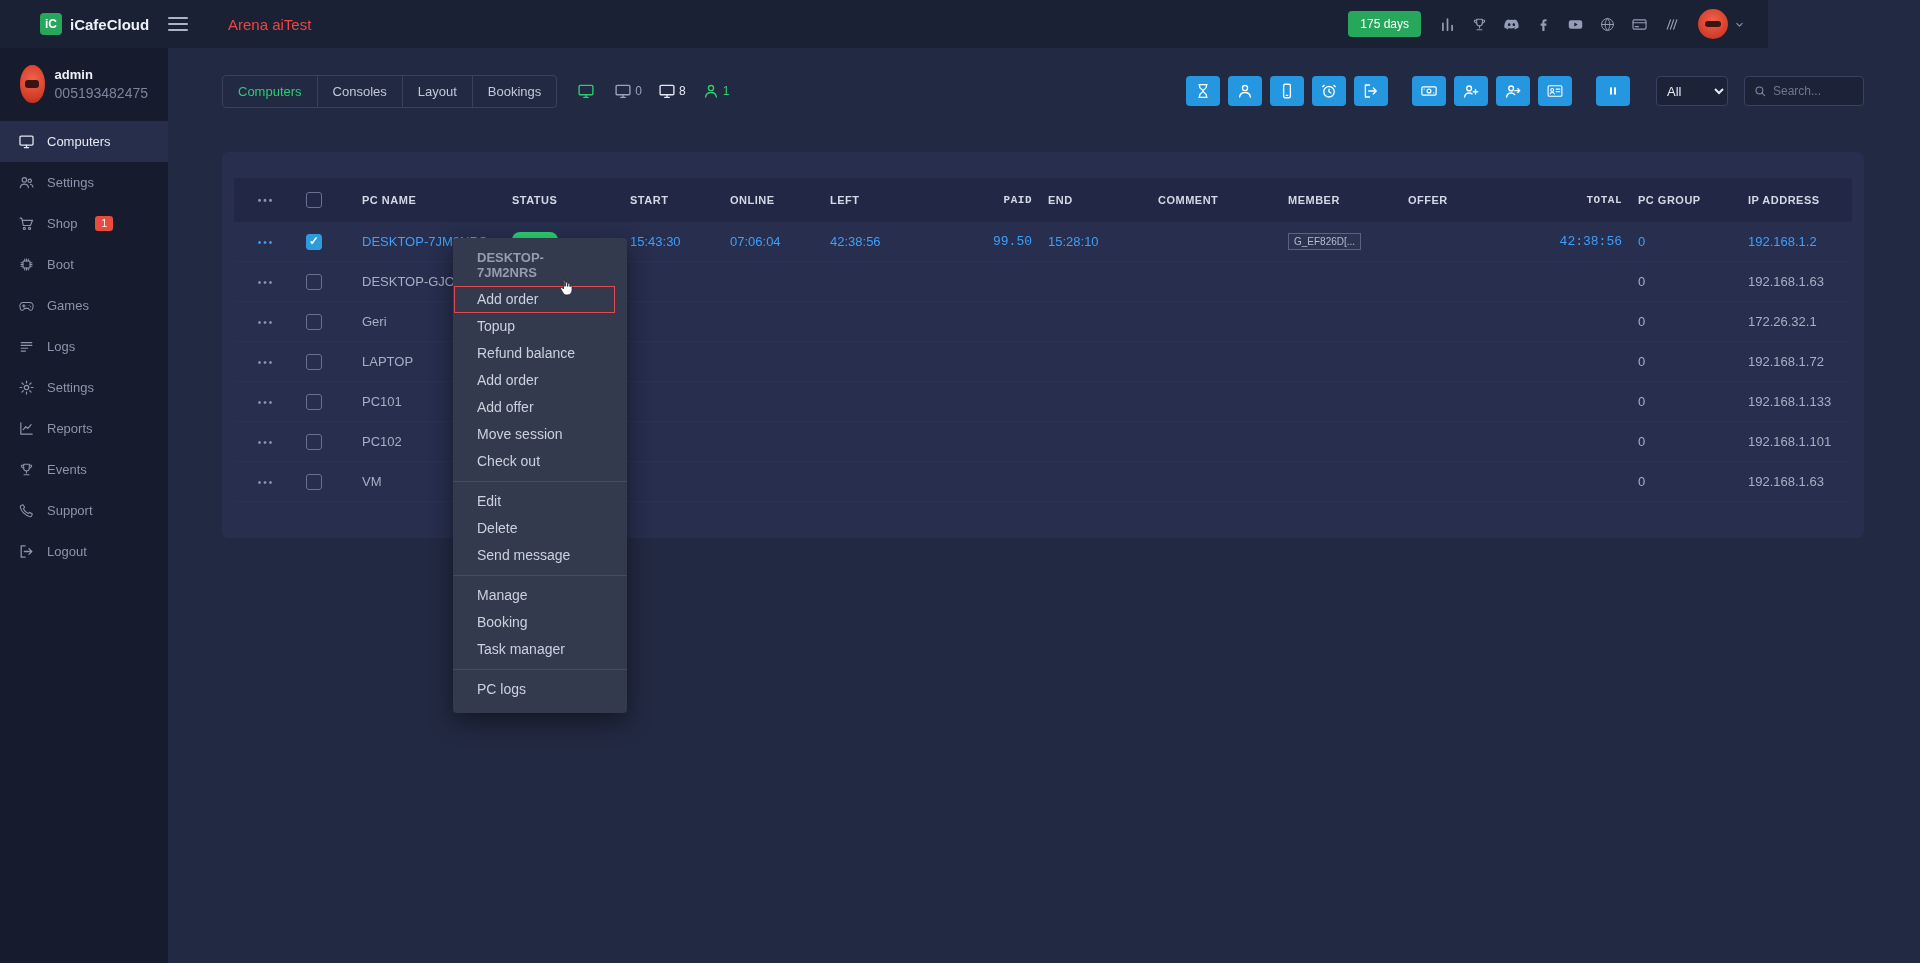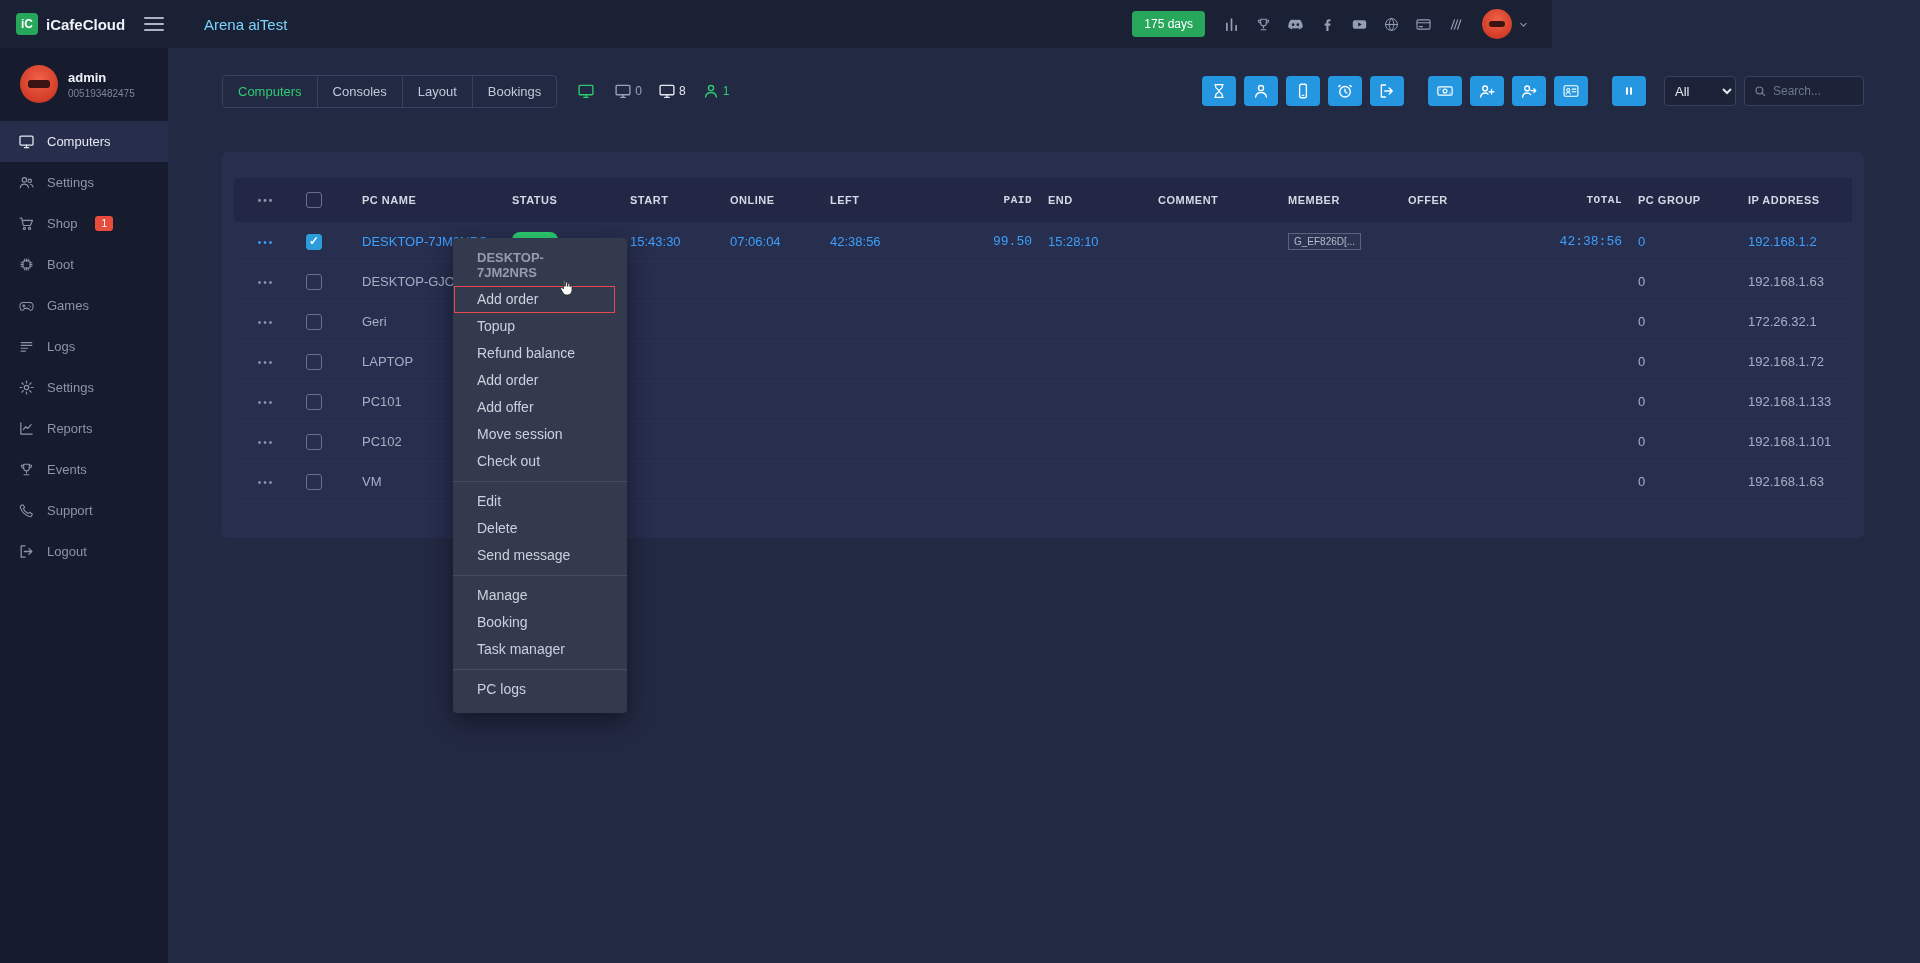--- a/index.html
+++ b/index.html
@@ -7,64 +7,64 @@
     --badge-green:#27a75c; --badge-red:#e74c3c;
     --bg:#222942; --card:#272e4e; --topbar:#1b2134; --sidebar:#161c2d;
     --hdr:#212744; --menu:#333a4d; --line:#2c3352; --txt:#a9afc3; --txt-strong:#dfe3ee;
   }
   *{box-sizing:border-box; margin:0; padding:0;}
   html,body{width:1920px; height:963px; overflow:hidden;}
   body{background:var(--bg); font-family:"Liberation Sans", sans-serif; color:var(--txt); position:relative;}
   .icon svg, .tb-icon svg{display:block; width:100%; height:100%;}
 
   
-  .topbar{position:absolute; top:0; left:0; width:1552px; height:48px; background:var(--topbar);
-          display:flex; align-items:center; z-index:50;}
+  .topbar{position:absolute; top:0; left:0; width:1768px; height:48px; background:var(--topbar);
+          display:flex; align-items:center; z-index:50;padding-left:24px;}
   .brand{display:flex; align-items:center; gap:8px; padding-left:16px; width:128px;}
   .brand-logo{width:22px; height:22px; background:var(--badge-green); border-radius:4px; color:#fff;
               font-weight:bold; font-size:12px; display:flex; align-items:center; justify-content:center;}
   .brand-text{color:#eef1f8; font-size:15px; font-weight:bold;}
   .hamburger{width:20px; height:14px; display:flex; flex-direction:column; justify-content:space-between; cursor:pointer; margin-left:16px;}
   .hamburger i{display:block; height:2px; background:#aeb4c8; border-radius:1px;}
-  .cafe-title{color:#7dd3fc; font-size:15px; margin-left:40px;}
+  .cafe-title{color:#ef4444; font-size:15px; margin-left:40px;}
   .topbar-right{margin-left:auto; display:flex; align-items:center; gap:18px; padding-right:22px;}
   .license-badge{background:var(--badge-green); color:#fff; font-size:12px; padding:6px 12px; border-radius:4px;}
   .icon-strip{display:flex; align-items:center; gap:15px;}
   .tb-icon{width:17px; height:17px; color:#949db6; cursor:pointer;}
   .avatar{width:30px; height:30px; border-radius:50%; background:radial-gradient(circle at 50% 38%, #f26249 0%, #d23c28 70%, #b02c1c 100%);
           position:relative; overflow:hidden;}
   .avatar::after{content:""; position:absolute; left:22%; right:22%; top:40%; height:20%; background:#3a1410; border-radius:3px;}
   .avatar-wrap{display:flex; align-items:center; gap:5px; cursor:pointer;}
   .chev{width:13px; height:13px; color:#8a93ad;}
 
   
   .sidebar{position:absolute; top:48px; left:0; width:168px; height:915px; background:var(--sidebar); z-index:40;}
   .user-block{display:flex; align-items:center; gap:10px; padding:17px 20px 18px;}
   .avatar.lg{width:38px; height:38px;}
   .user-name{color:#eef1f8; font-size:13px; font-weight:bold;}
-  .user-id{color:#7d849c; font-size:10px; margin-top:3px;}
+  .user-id{color:#7d849c; font-size:14px; margin-top:3px;}
   .nav-item{height:41px; display:flex; align-items:center; gap:12px; padding:0 18px; color:#8d94ab;
             font-size:13px; cursor:pointer;}
   .nav-item .icon{width:17px; height:17px; flex:0 0 17px;}
   .nav-item.active{background:#262e4c; color:#e6e9f2;}
   .badge-red{background:var(--badge-red); color:#fff; font-size:10px; border-radius:3px; padding:2px 6px; margin-left:6px;}
 
   
   .main{position:absolute; left:168px; top:48px; width:1752px; height:915px;}
   .main-header{display:flex; align-items:center; margin:20px 56px 0 54px; height:46px;}
   .seg-group{display:flex; border:1px solid #39415f; border-radius:4px; overflow:hidden;}
   .seg{padding:8px 15px; font-size:13px; color:#c3c9da; border-right:1px solid #39415f; cursor:pointer; white-space:nowrap;}
   .seg:last-child{border-right:none;}
   .seg.active{color:var(--green);}
   .counters{display:flex; align-items:center; gap:16px; margin-left:20px;}
   .counter{display:flex; align-items:center; gap:3px;}
   .counter .icon{width:18px; height:18px;}
   .counter b{font-size:12px; font-weight:normal;}
   .tone-green{color:var(--green);} .tone-gray{color:#9aa3ba;} .tone-light{color:#e6e9f2;}
-  .toolbar-right{margin-left:auto; display:flex; align-items:center; gap:8px;}
+  .toolbar-right{margin-left:auto; display:flex; align-items:center; gap:16px;}
   .tb-buttons{display:flex; align-items:center; gap:8px;}
   .tb-btn{width:34px; height:30px; background:var(--btn-blue); border-radius:4px; color:#fff;
           display:flex; align-items:center; justify-content:center; cursor:pointer;}
   .tb-btn .icon{width:18px; height:18px;}
   .grp-gap{width:8px;}
   select.filter{width:72px; height:30px; background:#1c2338; color:#e6e9f2; border:1px solid #39415f;
                 border-radius:4px; font-size:13px; padding:0 6px; font-family:"Liberation Sans", sans-serif; margin-left:10px;}
   .search{width:120px; height:30px; background:#1c2338; border:1px solid #39415f; border-radius:4px;
           display:flex; align-items:center; gap:6px; padding:0 8px;}
   .search .icon{width:14px; height:14px; color:#7b839c; flex:0 0 14px;}

